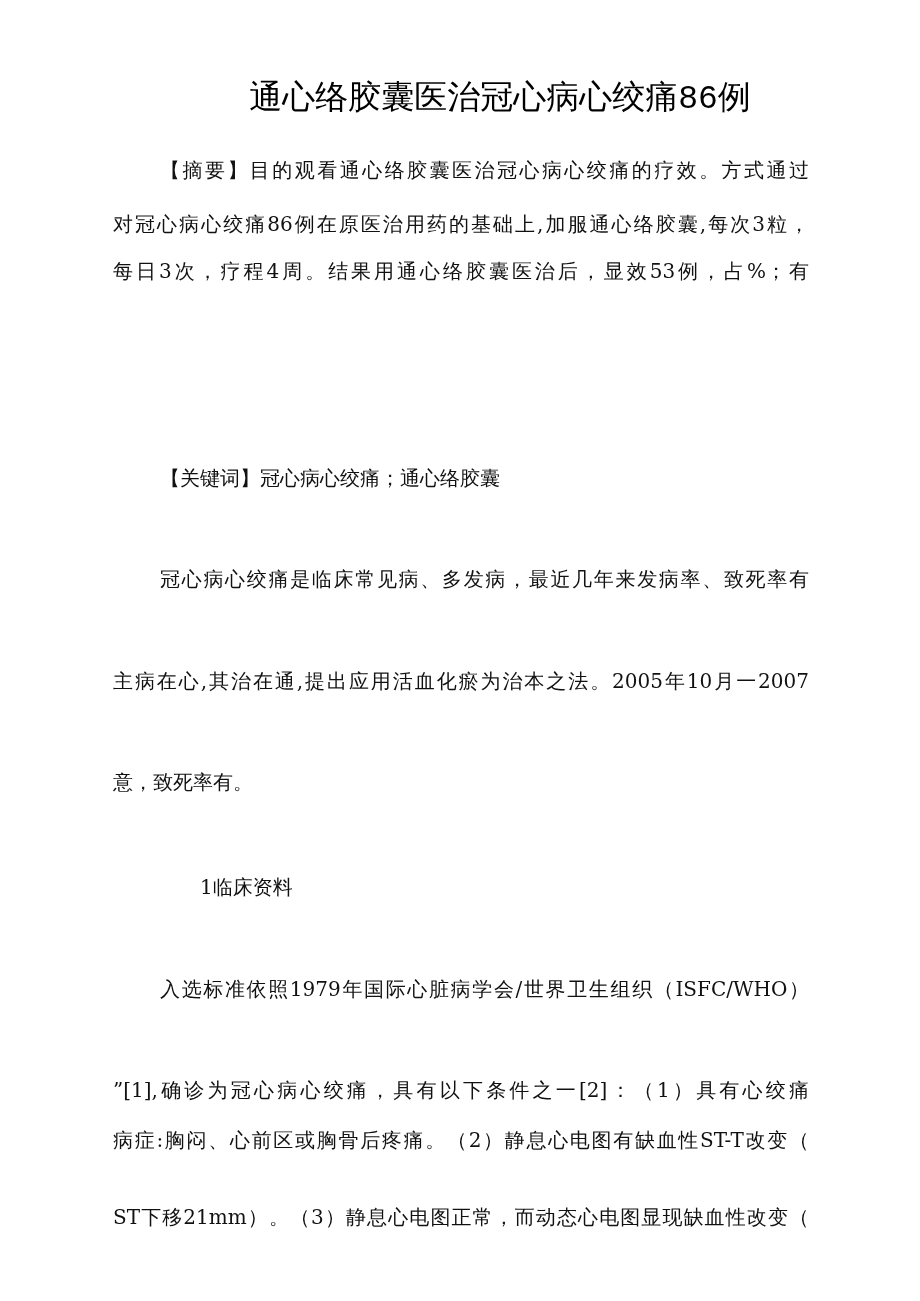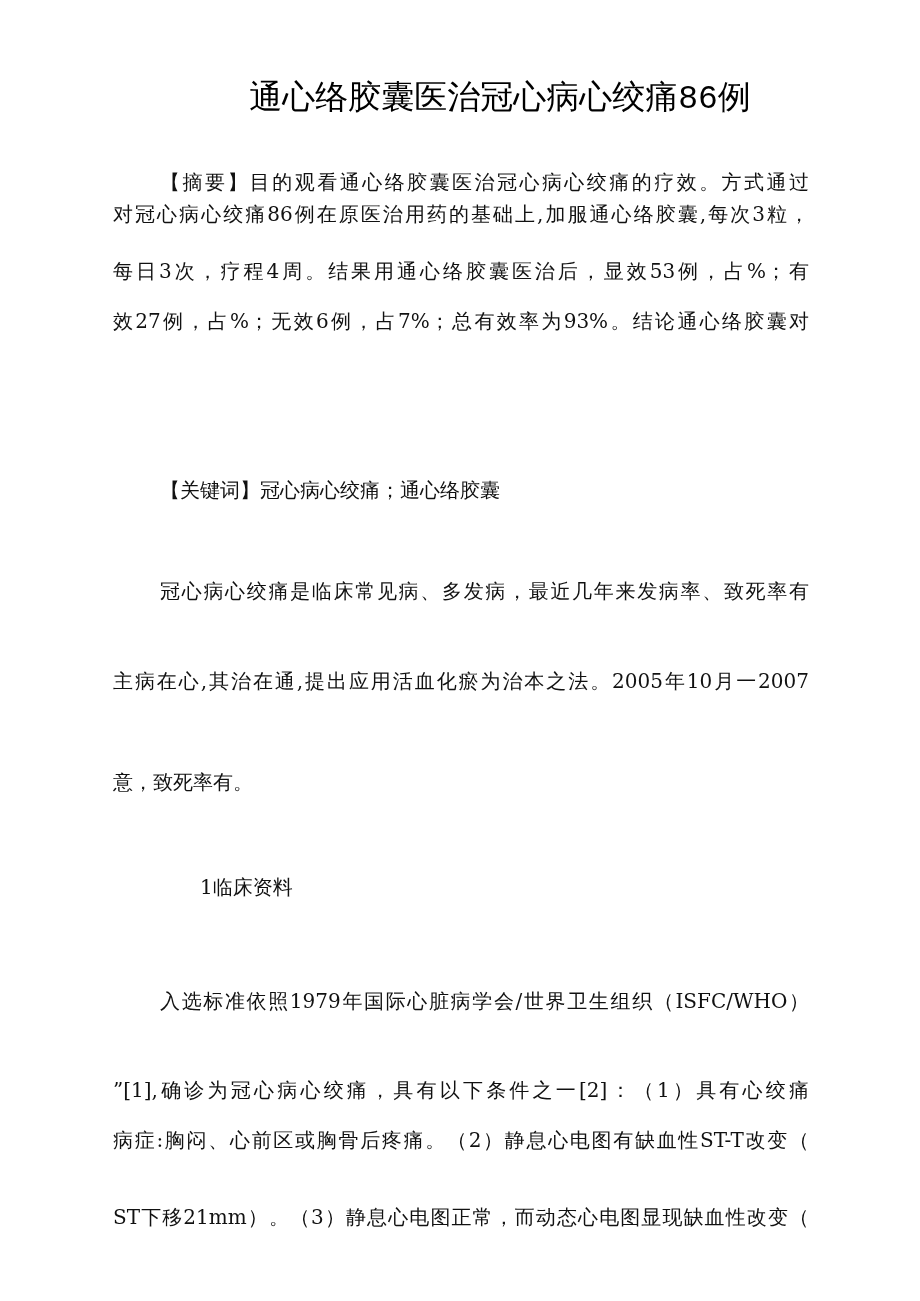--- a/index.html
+++ b/index.html
@@ -8,33 +8,32 @@
     .title {
       position: absolute; left: 0; top: 76px; width: 920px; text-align: center;
       font-family: Liberation Mono, monospace; font-size: 33px; line-height: 48px; color: #000; padding-left: 40px;
     }
     .line {
       position: absolute; left: 113px; width: 696px;
       font-family: "DejaVu Serif", "Liberation Serif", serif; font-size: 20px; line-height: 28px;
       white-space: nowrap; color: #111; text-align: justify; text-align-last: justify;
     }
     .line.last { text-align-last: left; }
-    .indent { left: 160px; width: 649px; margin-top: 12px; }
+    .indent { left: 160px; width: 649px; }
     .head { left: 200px; }
   </style>
 </head>
 <body>
 
 <div class="page">
   <div class="title">通心络胶囊医治冠心病心绞痛86例</div>
 
   <div class="line indent" style="top:156px">【摘要】目的观看通心络胶囊医治冠心病心绞痛的疗效。方式通过</div>
-  <div class="line" style="top:200px">对冠心病心绞痛86例在原医治用药的基础上,加服通心络胶囊,每次3粒，</div>
+  <div class="line" style="top:210px">对冠心病心绞痛86例在原医治用药的基础上,加服通心络胶囊,每次3粒，</div>
   <div class="line" style="top:257px">每日3次，疗程4周。结果用通心络胶囊医治后，显效53例，占%；有</div>
-  <div class="line" style="top:307px">效27例，占%；无效6例，占7%；总有效率为93%。结论通心络胶囊对</div>
 
   <div class="line indent last" style="top:464px">【关键词】冠心病心绞痛；通心络胶囊</div>
 
   <div class="line indent" style="top:565px">冠心病心绞痛是临床常见病、多发病，最近几年来发病率、致死率有</div>
   <div class="line" style="top:667px">主病在心,其治在通,提出应用活血化瘀为治本之法。2005年10月一2007</div>
   <div class="line last" style="top:768px">意，致死率有。</div>
 
   <div class="line head last" style="top:873px">1临床资料</div>
 
   <div class="line indent" style="top:975px">入选标准依照1979年国际心脏病学会/世界卫生组织（ISFC/WHO）</div>

